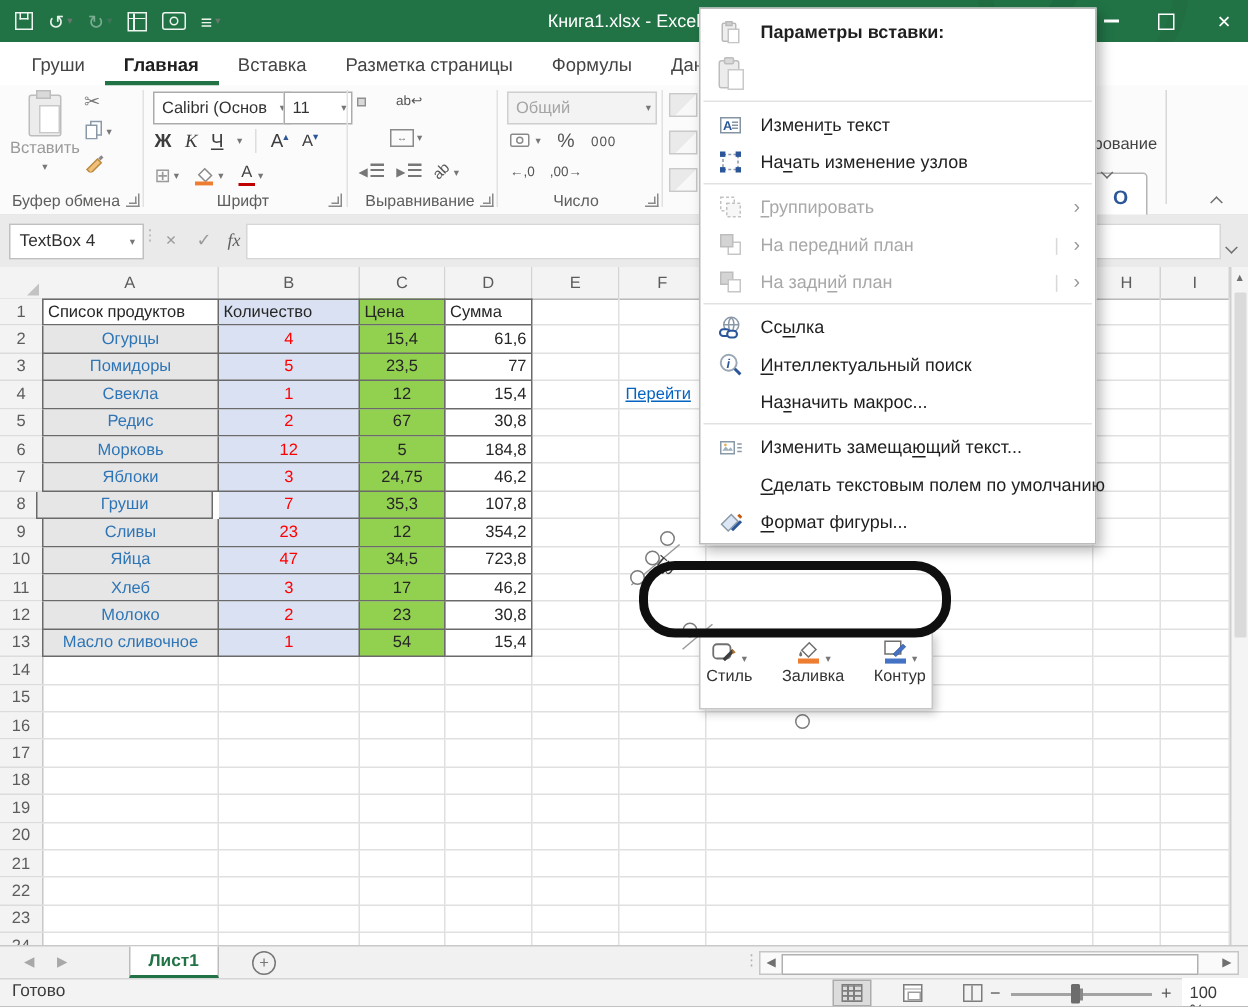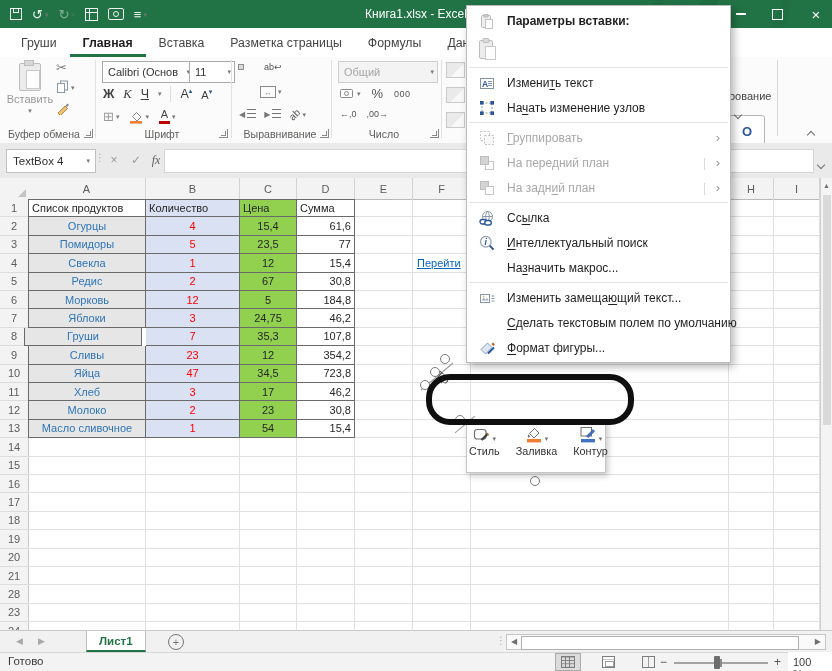--- a/index.html
+++ b/index.html
@@ -114,21 +114,21 @@
   .mi .lbl u{text-underline-offset:2px;}
   .mi.dis{color:#a8a8a8;}
   .mi .sub{position:absolute;right:10px;color:#9a9a9a;font-size:13px;}
   .mi .splitbar{position:absolute;right:24px;color:#d8d8d8;font-size:12px;}
   .msep{height:1px;background:#e2e2e2;margin:2px 2px;}
 
   
   .oval{position:absolute;left:426px;top:374px;width:196px;height:39px;border:6px solid #0f0f0f;border-radius:24px;z-index:60;pointer-events:none;}
 
   
-  .mtb{position:absolute;left:466px;top:420px;width:140px;height:53px;background:#fff;border:1px solid #c6c6c6;
+  .mtb{position:absolute;left:466px;top:420px;width:156px;height:53px;background:#fff;border:1px solid #c6c6c6;
        box-shadow:2px 3px 6px rgba(0,0,0,.22);z-index:55;display:flex;justify-content:space-around;padding:4px 2px 2px;box-sizing:border-box;gap:16px;}
   .mtbtn{display:flex;flex-direction:column;align-items:center;font-size:10.8px;color:#333;gap:2px;}
   .mtbtn .irow{display:flex;align-items:flex-end;gap:2px;}
 
   
   .sheetbar{position:absolute;left:0;top:630px;width:832px;height:22px;background:#f1f1f1;border-top:1px solid #c9c9c9;box-sizing:border-box;}
   .navarr{position:absolute;top:5px;font-size:9px;color:#a8a8a8;}
   .stab{position:absolute;left:86px;top:0;height:21px;padding:0 12px;background:#fff;border-left:1px solid #bdbdbd;border-right:1px solid #bdbdbd;
         display:flex;align-items:center;font-size:11.5px;font-weight:bold;color:#217346;border-bottom:2px solid #217346;box-sizing:border-box;}
   .addsheet{position:absolute;left:168px;top:3px;width:14px;height:14px;border:1.3px solid #767676;border-radius:50%;
@@ -564,21 +564,21 @@
       <div class="rh" style="top: 389px; height: 17.4px;">21</div>
       <div class="cell" style="left: 28px; top: 389px; width: 118px; height: 18.4px;"></div>
       <div class="cell" style="left: 146px; top: 389px; width: 94px; height: 18.4px;"></div>
       <div class="cell" style="left: 240px; top: 389px; width: 57px; height: 18.4px;"></div>
       <div class="cell" style="left: 297px; top: 389px; width: 58px; height: 18.4px;"></div>
       <div class="cell" style="left: 355px; top: 389px; width: 58px; height: 18.4px;"></div>
       <div class="cell" style="left: 413px; top: 389px; width: 58px; height: 18.4px;"></div>
       <div class="cell" style="left: 471px; top: 389px; width: 258px; height: 18.4px;"></div>
       <div class="cell" style="left: 729px; top: 389px; width: 45px; height: 18.4px;"></div>
       <div class="cell" style="left: 774px; top: 389px; width: 46px; height: 18.4px;"></div>
-      <div class="rh" style="top: 407.4px; height: 17.4px;">28</div>
+      <div class="rh" style="top: 407.4px; height: 17.4px;">22</div>
       <div class="cell" style="left: 28px; top: 407.4px; width: 118px; height: 18.4px;"></div>
       <div class="cell" style="left: 146px; top: 407.4px; width: 94px; height: 18.4px;"></div>
       <div class="cell" style="left: 240px; top: 407.4px; width: 57px; height: 18.4px;"></div>
       <div class="cell" style="left: 297px; top: 407.4px; width: 58px; height: 18.4px;"></div>
       <div class="cell" style="left: 355px; top: 407.4px; width: 58px; height: 18.4px;"></div>
       <div class="cell" style="left: 413px; top: 407.4px; width: 58px; height: 18.4px;"></div>
       <div class="cell" style="left: 471px; top: 407.4px; width: 258px; height: 18.4px;"></div>
       <div class="cell" style="left: 729px; top: 407.4px; width: 45px; height: 18.4px;"></div>
       <div class="cell" style="left: 774px; top: 407.4px; width: 46px; height: 18.4px;"></div>
       <div class="rh" style="top: 425.8px; height: 17.4px;">23</div>

